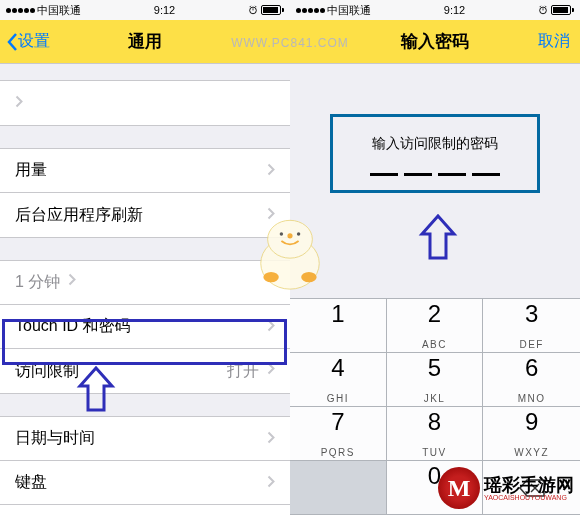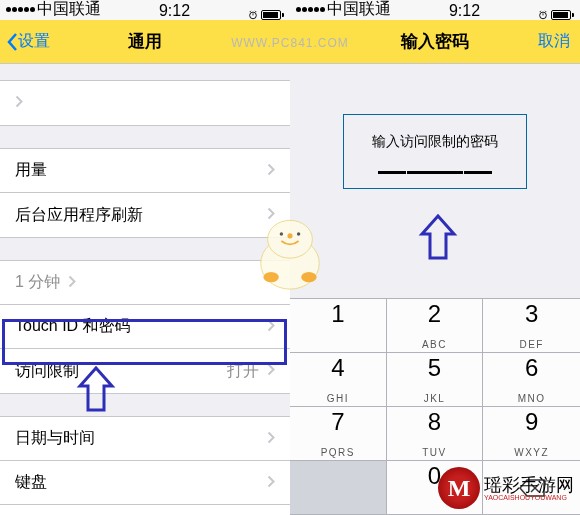--- a/index.html
+++ b/index.html
@@ -1,62 +1,62 @@
 <!DOCTYPE html>
 <html><head>
 <meta charset="utf-8">
 <style>
 *{margin:0;padding:0;box-sizing:border-box;font-family:-apple-system,"Helvetica Neue",Arial,sans-serif;-webkit-font-smoothing:antialiased}
 body{width:580px;height:515px;background:#fff;position:relative;overflow:hidden}
 .container{display:flex;width:580px;height:515px}
 .pane{width:290px;height:515px;position:relative;background:#efeff4}
-.status-bar{height:20px;background:#f7f7f8;display:flex;align-items:flex-end;justify-content:space-between;padding:0 6px;font-size:16px;color:#000}
+.status-bar{height:20px;background:#f7f7f8;display:flex;align-items:center;justify-content:space-between;padding:0 6px;font-size:11px;color:#000}
 .status-left{display:flex;align-items:center;gap:2px}
 .status-right{display:flex;align-items:center;gap:3px}
 .dots{display:flex;gap:1px}
 .dot{width:5px;height:5px;border-radius:50%;background:#000}
 .nav{height:44px;background:#fde047;border-bottom:1px solid #c8c8cc;display:flex;align-items:center;justify-content:center;position:relative}
 .nav-back{position:absolute;left:6px;display:flex;align-items:center;color:#007aff;font-size:16px}
 .nav-back svg{width:12px;height:20px}
 .nav-title{font-size:17px;font-weight:700;color:#000}
 .nav-cancel{position:absolute;right:10px;color:#007aff;font-size:16px}
 .list{background:#efeff4}
 .group{margin-top:22px;background:#fff;border-top:1px solid #c8c8cc;border-bottom:1px solid #c8c8cc}
 .group.first{margin-top:16px}
 .row{height:44px;display:flex;align-items:center;justify-content:space-between;padding:0 15px;border-bottom:1px solid #c8c8cc;background:#fff;font-size:16px;color:#000;position:relative}
 .row:last-child{border-bottom:none}
 .row .detail{color:#8e8e93;font-size:16px;margin-right:8px}
 .row .chev{color:#c7c7cc}
-.row-right{display:flex;align-items:center}
+.row-right{display:flex;}
 .chev svg{width:8px;height:13px}
 .highlight-box{position:absolute;border:3px solid #2e2eb8;pointer-events:none}
 .arrow-up{position:absolute;pointer-events:none}
 .arrow-up svg{width:40px;height:48px}
 .watermark-url{position:absolute;top:36px;left:50%;transform:translateX(-50%);font-size:12px;color:#b8b8b8;letter-spacing:1px;z-index:5}
 .passcode-area{padding-top:50px;text-align:center}
-.passcode-box{margin:0 auto;width:184px;border:1px solid #0369a1;padding:18px 26px 14px}
+.passcode-box{margin:0 auto;width:210px;border:3px solid #0369a1;padding:18px 26px 14px}
 .passcode-label{font-size:14px;color:#000;margin-bottom:20px}
 .passcode-dashes{display:flex;justify-content:space-around;padding:0 8px}
 .dash{width:28px;height:3px;background:#000}
 .keypad{position:absolute;bottom:0;left:0;right:0;background:#d1d5db;border-top:1px solid #b0b4ba}
 .keypad-grid{display:grid;grid-template-columns:1fr 1fr 1fr}
 .key{height:54px;background:#fcfcfd;border-right:1px solid #b0b4ba;border-bottom:1px solid #b0b4ba;display:flex;flex-direction:column;align-items:center;justify-content:center;color:#000}
 .key:nth-child(3n){border-right:none}
 .key .num{font-size:24px;font-weight:400;line-height:1}
 .key .let{font-size:10px;letter-spacing:1.5px;color:#555;margin-top:13px}
 .key.blank{background:#d1d5db}
 .alarm-icon{width:10px;height:10px}
 .battery{display:flex;align-items:center;gap:1px}
 .battery-body{width:20px;height:10px;border:1px solid #000;border-radius:2px;position:relative}
 .battery-fill{position:absolute;left:1px;top:1px;bottom:1px;width:15px;background:#000}
 .battery-tip{width:2px;height:4px;background:#000;border-radius:0 1px 1px 0}
 .logo-overlay{position:absolute;right:6px;bottom:6px;z-index:20;display:flex;align-items:center;gap:4px}
 .logo-m{width:42px;height:42px;background:radial-gradient(circle,#c41e1e 40%,#8b0000 100%);border-radius:50%;display:flex;align-items:center;justify-content:center;color:#fff;font-size:24px;font-weight:900;font-family:serif}
 .logo-text{display:flex;flex-direction:column;line-height:1}
-.logo-cn{font-size:18px;font-weight:400;color:#000;font-family:"Microsoft YaHei",sans-serif}
+.logo-cn{font-size:18px;font-weight:700;color:#000;font-family:"Microsoft YaHei",sans-serif}
 .logo-py{font-size:7px;color:#c41e1e;letter-spacing:0px}
 .mascot{position:absolute;left:50%;top:210px;transform:translateX(-50%);z-index:4;opacity:0.88}
 </style>
 </head>
 <body>
 
 <div class="container">
 
 <div class="pane">
   <div class="status-bar">

